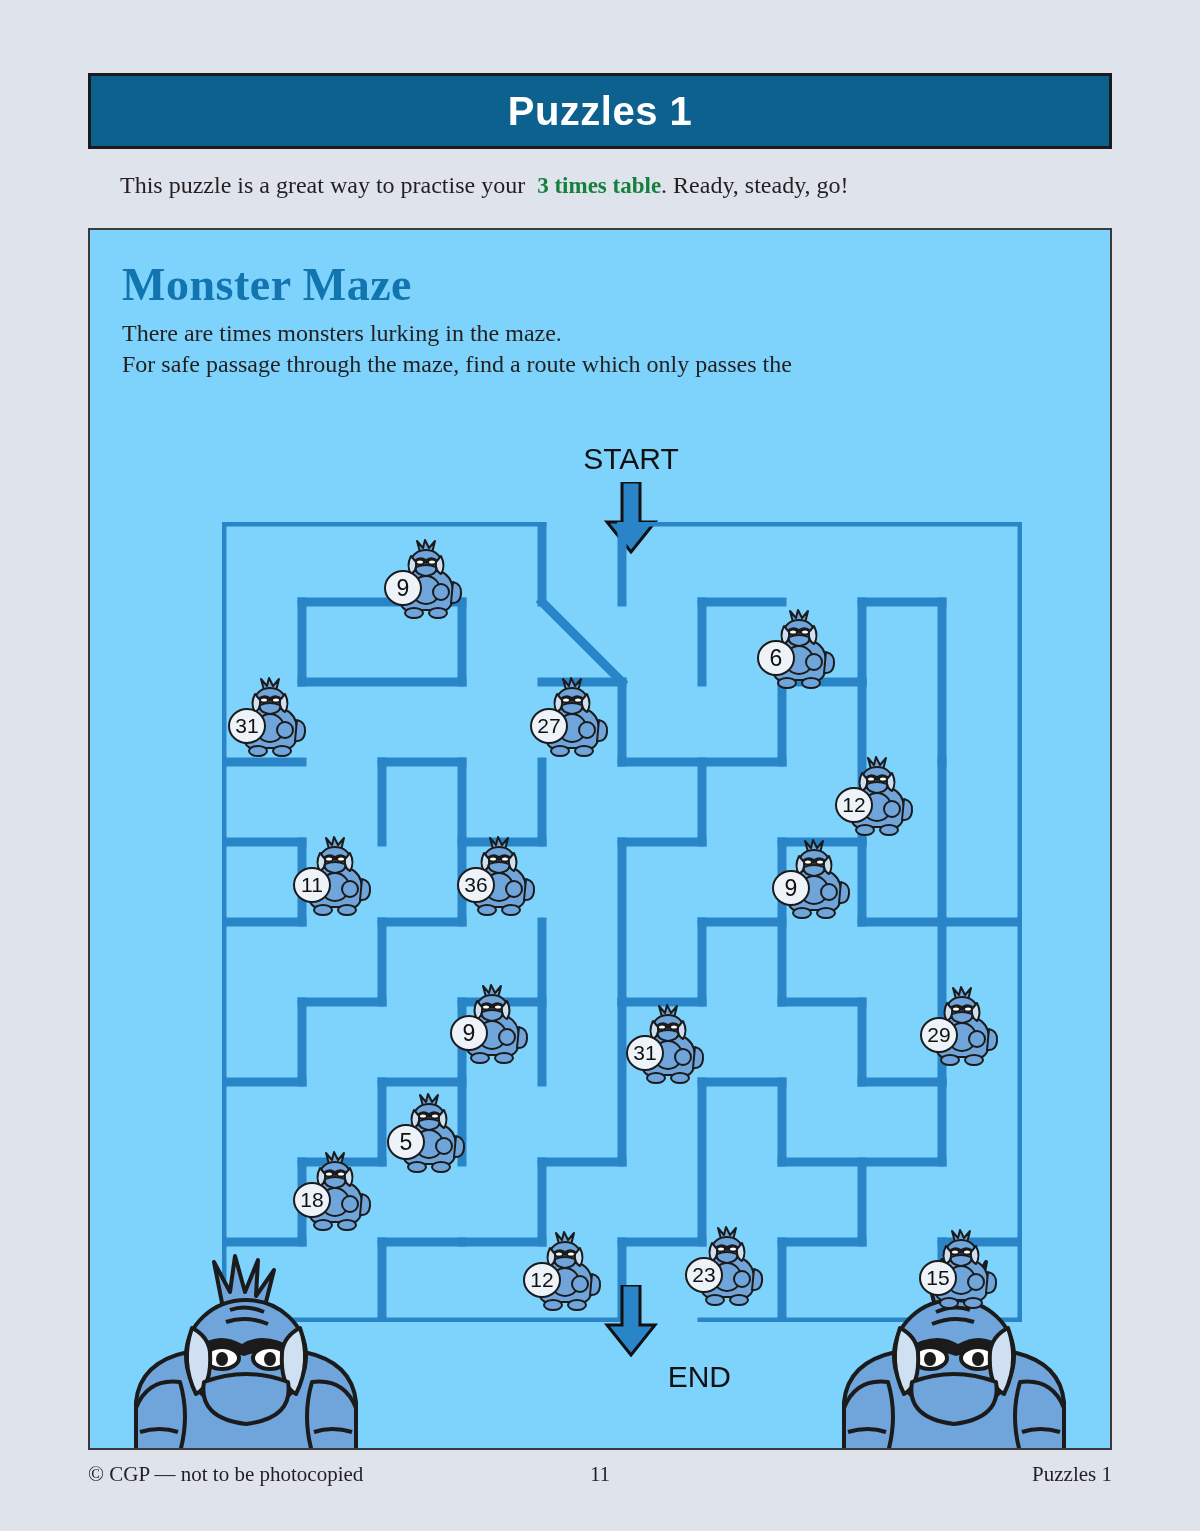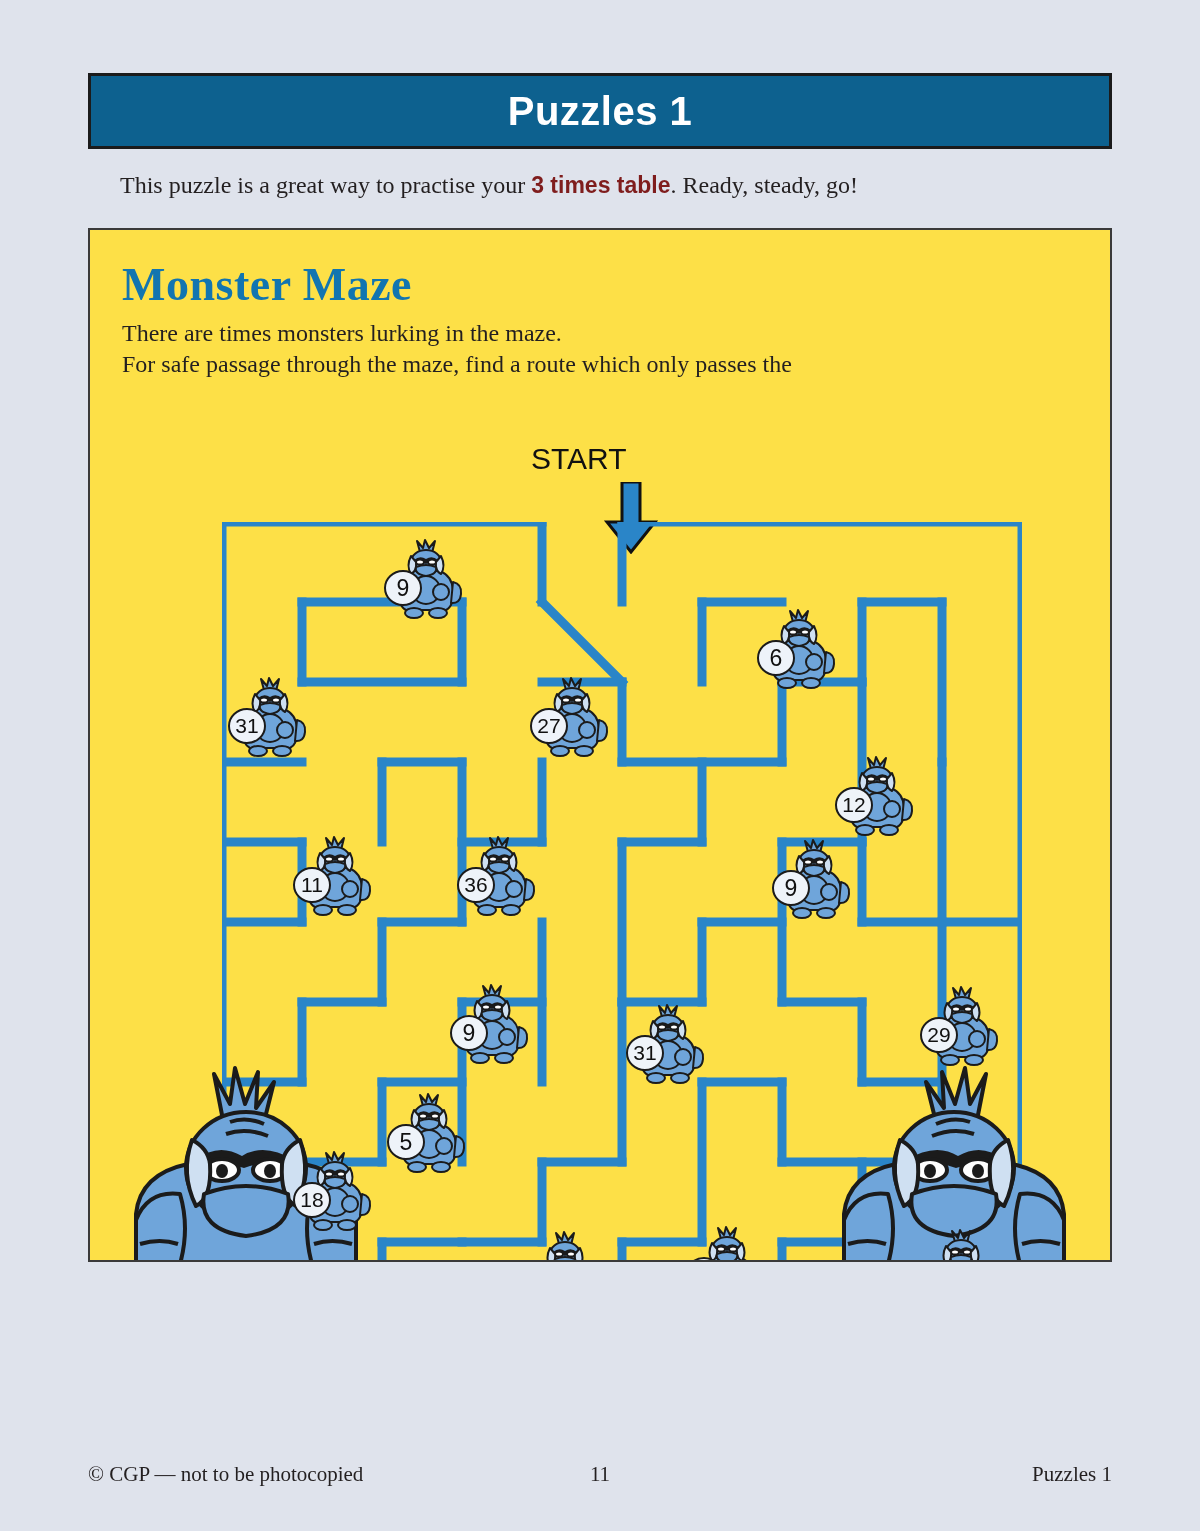--- a/index.html
+++ b/index.html
@@ -22,45 +22,45 @@
     margin:0;color:#ffffff;font-size:40px;font-weight:bold;
     letter-spacing:.5px;font-family:"Liberation Sans",sans-serif;
   }
 
   
   .intro{
     position:absolute;left:120px;top:172px;width:980px;
     font-size:24px;color:#231f20;
     font-family:"Liberation Serif",serif;
   }
-  .intro .hl{color:#7f1d1d;font-weight:bold;font-family:Liberation Sans, sans-serif;font-size:23px;}
+  .intro .hl{color:#15803d;font-weight:bold;font-family:Liberation Serif, serif;font-size:23px;margin-left:6px;}
 
   
   .content-box{
-    position:absolute;left:88px;top:228px;width:1024px;height:1034px;
-    background:#fde047;border:2px solid #3a3a3a;box-sizing:border-box;
+    position:absolute;left:88px;top:228px;width:1024px;height:1222px;
+    background:#7dd3fc;border:2px solid #3a3a3a;box-sizing:border-box;
     overflow:hidden;
   }
 
   .maze-title{
     position:absolute;left:32px;top:28px;
     font-family:"Liberation Serif",serif;
     font-size:46px;font-weight:bold;color:#1275b0;
     letter-spacing:.5px;
   }
   .desc{
     position:absolute;left:32px;top:88px;width:900px;
     font-family:"Liberation Serif",serif;
     font-size:24px;line-height:31px;color:#231f20;
   }
   .desc div{white-space:nowrap;}
 
   
   .startlabel{
-    position:absolute;left:441px;top:212px;width:200px;text-align:left;
+    position:absolute;left:441px;top:212px;width:200px;text-align:center;
     font-size:30px;color:#111;font-family:"Liberation Sans",sans-serif;
   }
   .endlabel{
     position:absolute;left:441px;top:1130px;width:200px;text-align:right;
     font-size:30px;color:#111;font-family:"Liberation Sans",sans-serif;
   }
   .arrow{position:absolute;width:56px;height:72px;}
   .arrow svg{display:block;}
   .arrow-start{left:513px;top:252px;}
   .arrow-end{left:513px;top:1055px;}

